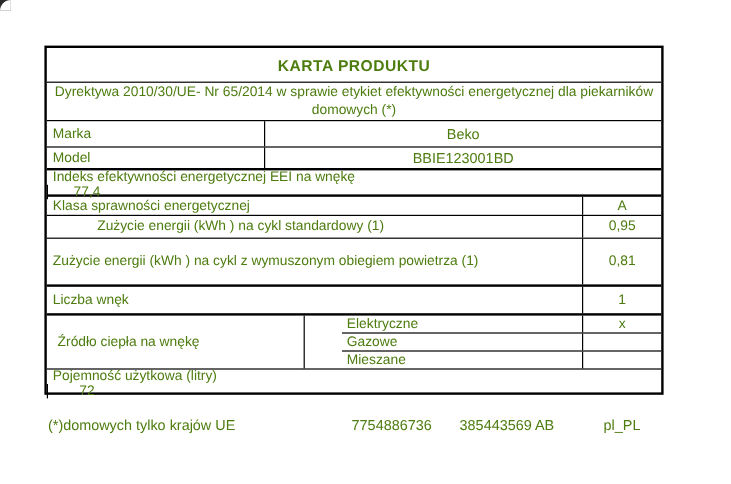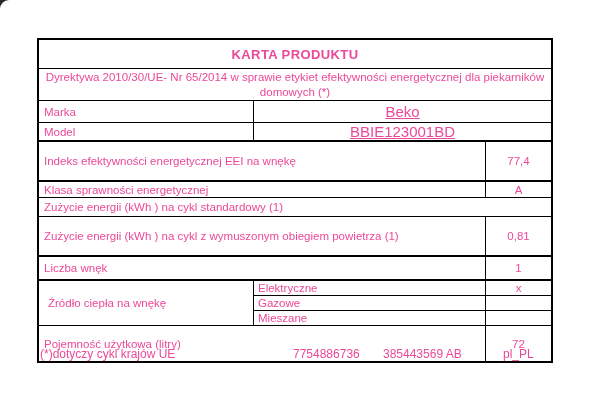--- a/index.html
+++ b/index.html
@@ -6,21 +6,21 @@
     margin: 0;
     padding: 0;
     background: #ffffff;
   }
   .page {
     position: relative;
     width: 609px;
     height: 403px;
     background: #ffffff;
     font-family: "Liberation Sans", sans-serif;
-    color: #ec4899;
+    color: #4d7c0f;
     overflow: hidden;
   }
   
   .corner-mark {
     position: absolute;
     top: 0; left: 0;
     width: 9px; height: 9px;
     background: #2a2a2a;
   }
   .corner-mark::after {
@@ -46,27 +46,27 @@
     border-top: 1px solid #000;
     align-items: stretch;
   }
   .row.first { border-top: none; }
   .row.sep { border-top-width: 2px; }
 
   .r-title      { height: 28px; }
   .r-directive  { height: 32px; justify-content: flex-end; }
   .r-brand      { height: 22px; }
   .r-model      { height: 18px; }
-  .r-eei        { height: 40px; }
+  .r-eei        { height: 22px; flex-direction: column; }
   .r-class      { height: 17px; }
-  .r-std        { height: 19px; }
+  .r-std        { height: 19px; padding-left: 37px; }
   .r-forced     { height: 39px; }
   .r-cavities   { height: 24px; }
   .r-heat       { height: 46px; }
-  .r-capacity   { height: 36px; }
+  .r-capacity   { height: 20px; flex-direction: column; }
 
   .title-cell {
     flex: 1;
     display: flex;
     align-items: center;
     justify-content: center;
     font-size: 13px;
     font-weight: bold;
     letter-spacing: 0.4px;
   }
@@ -82,31 +82,30 @@
   }
   .label-cell {
     flex: 1;
     display: flex;
     align-items: center;
     padding-left: 5px;
     font-size: 11.5px;
     box-sizing: border-box;
   }
   .id-label {
-    width: 215px;
+    width: 182px;
     flex: none;
     border-right: 1.5px solid #000;
   }
   .id-value {
     flex: 1;
     display: flex;
     align-items: center;
     justify-content: center;
-    font-size: 15px;
-    text-decoration: underline;
+    font-size: 12px;
   }
   .value-cell {
     width: 66px;
     flex: none;
     border-left: 1.5px solid #000;
     display: flex;
     align-items: center;
     justify-content: center;
     font-size: 11.5px;
     box-sizing: border-box;
@@ -124,20 +123,21 @@
   .heat-options {
     flex: 1;
     display: flex;
     flex-direction: column;
   }
   .heat-option-row {
     display: flex;
     box-sizing: border-box;
     border-top: 1px solid #000;
     flex: 1;
+    margin-left: 31px;
   }
   .heat-option-row.first { border-top: none; }
   .heat-option-name {
     flex: 1;
     display: flex;
     align-items: center;
     padding-left: 4px;
     font-size: 11.5px;
   }
 
@@ -184,20 +184,21 @@
       <div class="value-cell">77,4</div>
     </div>
 
     <div class="row sep r-class">
       <div class="label-cell">Klasa sprawności energetycznej</div>
       <div class="value-cell">A</div>
     </div>
 
     <div class="row r-std">
       <div class="label-cell">Zużycie energii (kWh ) na cykl standardowy (1)</div>
+      <div class="value-cell">0,95</div>
     </div>
 
     <div class="row r-forced">
       <div class="label-cell">Zużycie energii (kWh ) na cykl z wymuszonym obiegiem powietrza (1)</div>
       <div class="value-cell">0,81</div>
     </div>
 
     <div class="row sep r-cavities">
       <div class="label-cell">Liczba wnęk</div>
       <div class="value-cell">1</div>
@@ -221,18 +222,18 @@
       </div>
     </div>
 
     <div class="row r-capacity">
       <div class="label-cell">Pojemność użytkowa (litry)</div>
       <div class="value-cell">72</div>
     </div>
 
   </div>
 
-  <div class="footnote fn-note">(*)dotyczy cykl krajów UE</div>
+  <div class="footnote fn-note">(*)domowych tylko krajów UE</div>
   <div class="footnote fn-code1">7754886736</div>
   <div class="footnote fn-code2">385443569 AB</div>
   <div class="footnote fn-locale">pl_PL</div>
 
 </div>
 
 </body></html>

